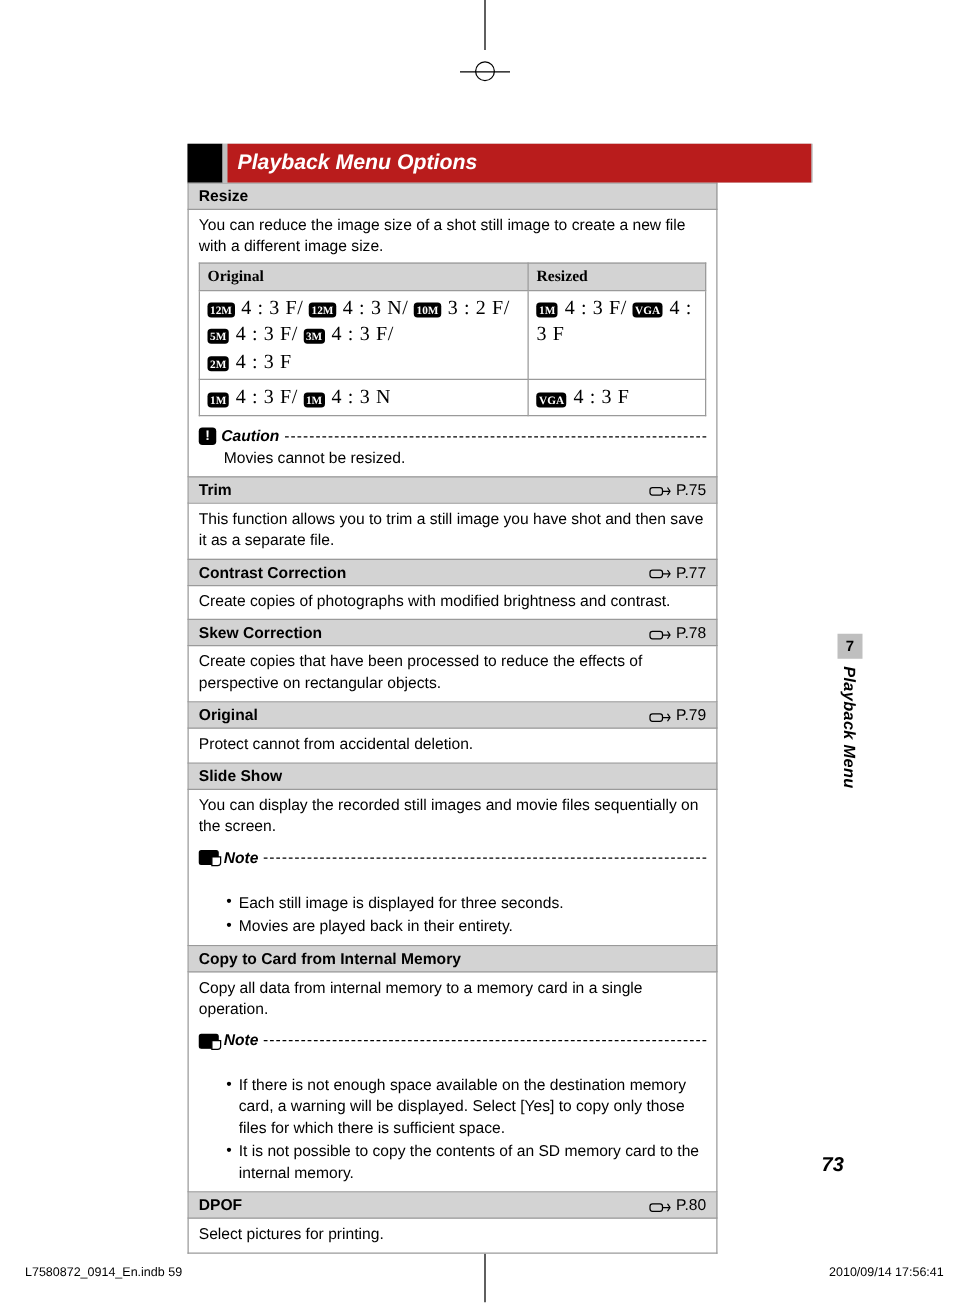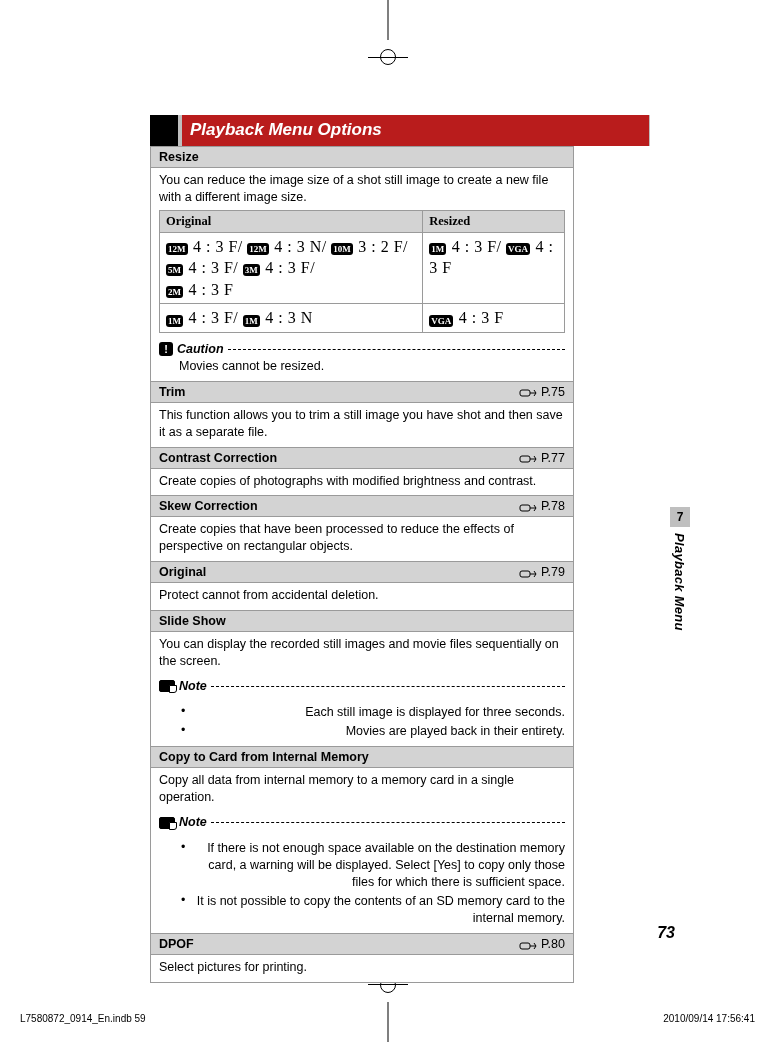--- a/index.html
+++ b/index.html
@@ -32,21 +32,21 @@
   .ratio { font-size: 16px; letter-spacing: 0.5px; }
 
   .caution-row, .note-row { margin-top: 8px; }
   .caution-icon { display: inline-block; width: 14px; height: 14px; background: #000; border-radius: 3px; color: #fff; font-size: 11px; font-weight: 700; text-align: center; line-height: 14px; vertical-align: middle; margin-right: 4px; }
   .note-icon { display: inline-block; width: 16px; height: 12px; border: 1px solid #000; border-radius: 2px; background: #000; position: relative; vertical-align: middle; margin-right: 4px; }
   .note-icon::after { content: ""; position: absolute; right: -3px; bottom: -2px; width: 6px; height: 6px; background: #fff; border: 1px solid #000; border-radius: 0 0 3px 0; }
   .label-bold { font-weight: 700; font-style: italic; }
   .cline { display: flex; align-items: center; }
   .cline .dashfill { flex: 1; border-top: 1px dashed #000; margin-left: 4px; height: 0; }
 
-  ul.bullets { list-style: none; padding-left: 22px; margin-top: 8px; text-align: right; }
+  ul.bullets { list-style: none; padding-left: 22px; margin-top: 18px; }
   ul.bullets li { position: relative; padding: 1px 0 1px 10px; line-height: 1.35; }
   ul.bullets li::before { content: "•"; position: absolute; left: 0; top: 0; }
 
   .side-tab { position: absolute; right: 85px; top: 507px; width: 20px; }
   .side-tab .num-box { width: 20px; height: 20px; background: #bfbfbf; text-align: center; font-weight: 700; font-size: 12px; line-height: 20px; }
   .side-tab .vtext { writing-mode: vertical-rl; font-style: italic; font-weight: 700; font-size: 13px; margin-top: 6px; padding-left: 2px; letter-spacing: 0.3px; }
 
   .page-num { position: absolute; right: 100px; bottom: 100px; font-size: 16px; font-weight: 700; font-style: italic; }
 
   .footer-left { position: absolute; left: 20px; bottom: 18px; font-size: 10px; color: #000; }

